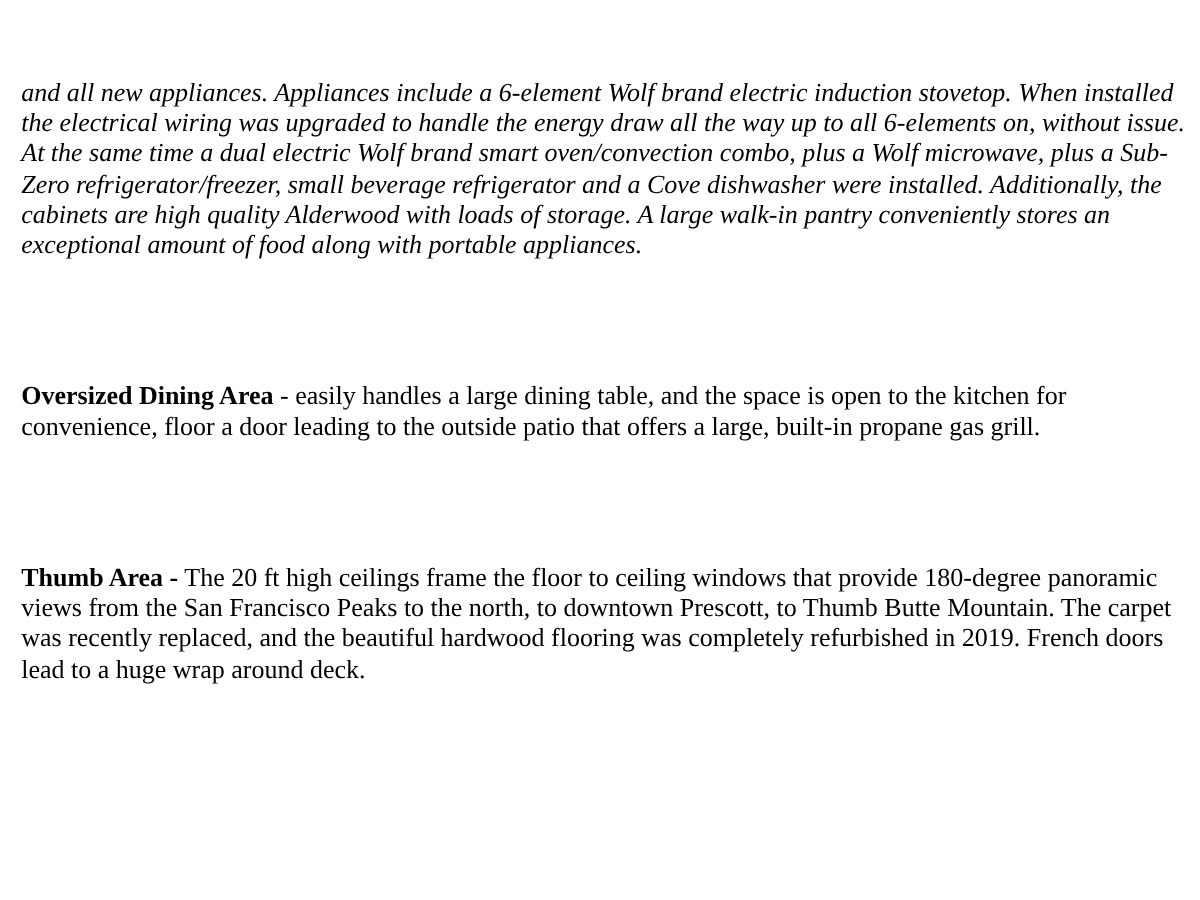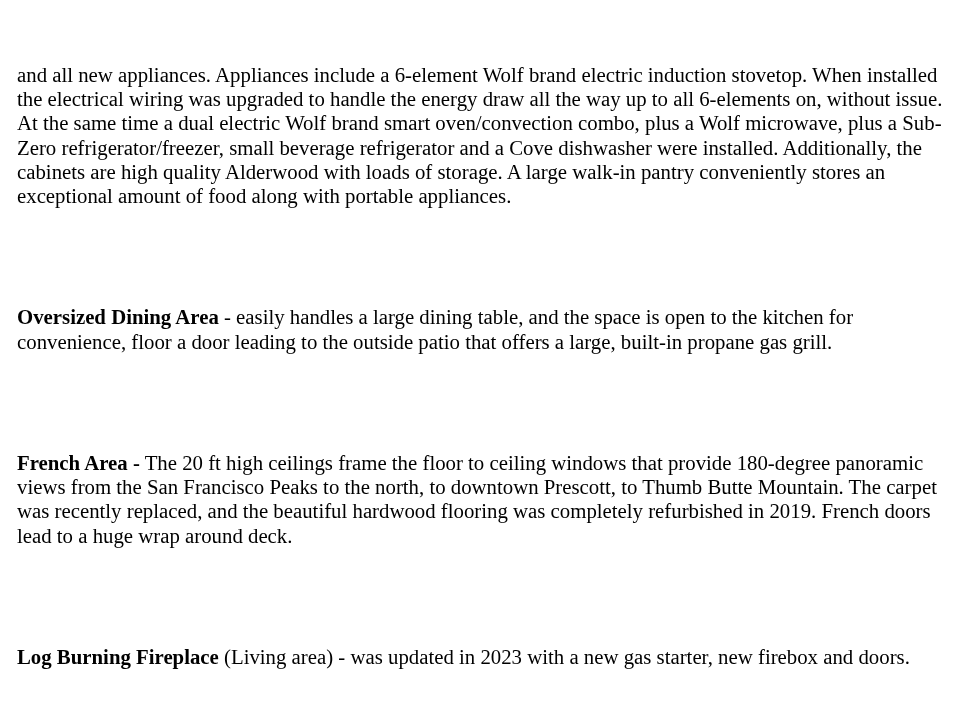--- a/index.html
+++ b/index.html
@@ -17,44 +17,43 @@
     padding: 0 0 0 17px;
     margin-top: -10px;
     font-family: "Liberation Serif", "DejaVu Serif", serif;
     font-size: 20.8px;
     line-height: 24.25px;
     color: #000000;
     white-space: pre;
     overflow: hidden;
   }
   .block { margin: 24.25px 0 0 0; }
-  .block.first { margin-top: 0; }
+  .block.first { margin-top: 0; font-style: italic; }
   b, .bold { font-weight: bold; text-align: center; }
 </style>
 </head>
 <body>
 
 <div class="page">
 
   <div class="block first"><span>and all new appliances. Appliances include a 6-element Wolf brand electric induction stovetop. When installed
 the electrical wiring was upgraded to handle the energy draw all the way up to all 6-elements on, without issue.
 At the same time a dual electric Wolf brand smart oven/convection combo, plus a Wolf microwave, plus a Sub-
 Zero refrigerator/freezer, small beverage refrigerator and a Cove dishwasher were installed. Additionally, the
 cabinets are high quality Alderwood with loads of storage. A large walk-in pantry conveniently stores an
 exceptional amount of food along with portable appliances.</span></div>
 
   <div class="block"><b>Oversized Dining Area</b><span> - easily handles a large dining table, and the space is open to the kitchen for
 convenience, floor a door leading to the outside patio that offers a large, built-in propane gas grill.</span></div>
 
-  <div class="block"><b>French Area -</b><span> The 20 ft high ceilings frame the floor to ceiling windows that provide 180-degree panoramic
+  <div class="block"><b>Thumb Area -</b><span> The 20 ft high ceilings frame the floor to ceiling windows that provide 180-degree panoramic
 views from the San Francisco Peaks to the north, to downtown Prescott, to Thumb Butte Mountain. The carpet
 was recently replaced, and the beautiful hardwood flooring was completely refurbished in 2019. French doors
 lead to a huge wrap around deck.</span></div>
 
-  <div class="block"><b>Log Burning Fireplace</b><span> (Living area) - was updated in 2023 with a new gas starter, new firebox and doors.</span></div>
 
   
 
   
 
   
 
   
 
   

